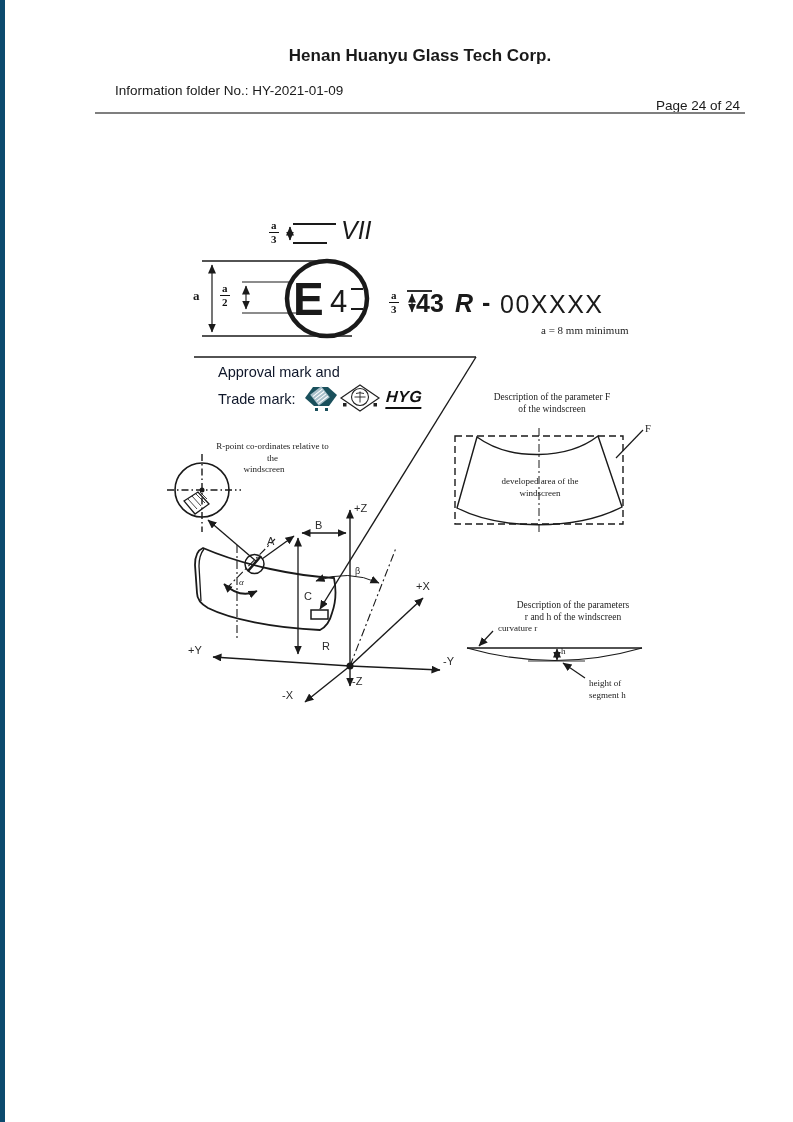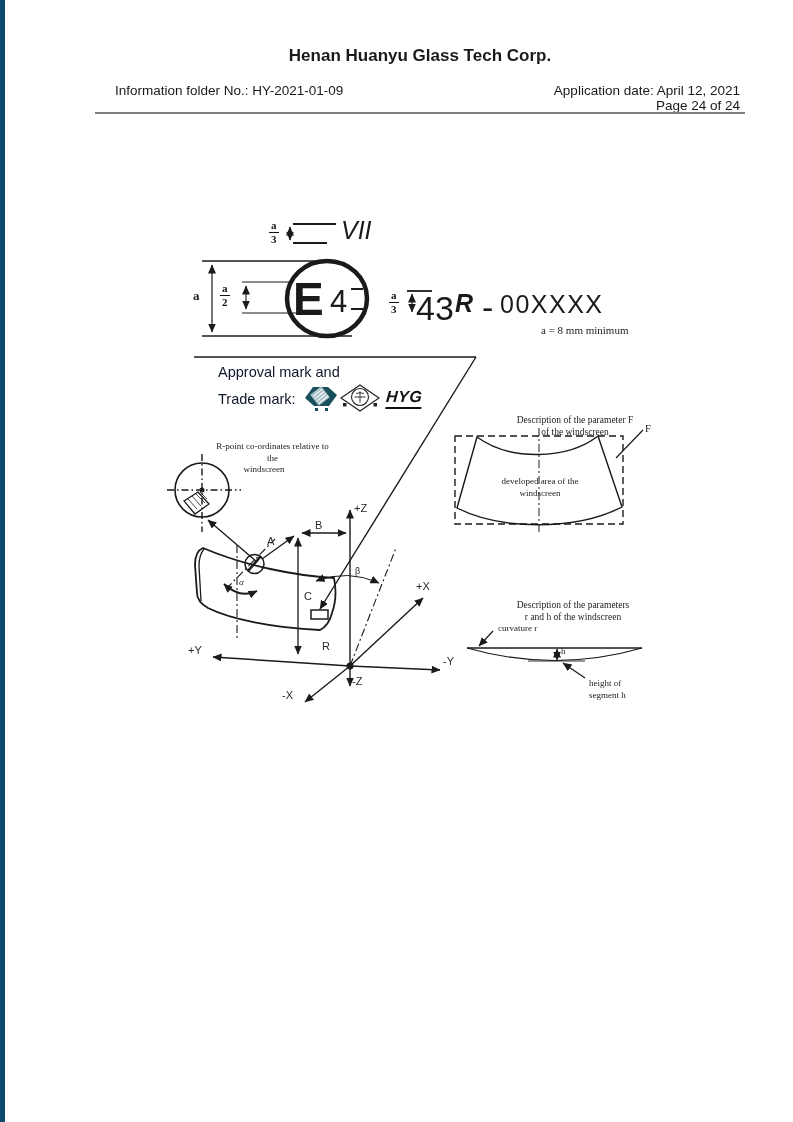--- a/index.html
+++ b/index.html
@@ -12,42 +12,41 @@
   .hdr-title{font-weight:bold;font-size:17px;}
   .hdr-info{font-size:13.5px;}
   .rule{position:absolute;left:90px;top:112px;width:650px;height:2px;background:#7f7f7f;}
   .frac{position:absolute;display:flex;flex-direction:column;align-items:center;
         font-family:"Liberation Serif",serif;font-weight:bold;font-size:11px;line-height:1;color:#111;}
   .fr-num{border-bottom:1.4px solid #111;padding:0 2px 1px 2px;}
   .fr-den{padding-top:1px;}
   .vii{font-size:25px;font-weight:normal;font-style:italic;line-height:1;}
   .big-e{font-size:46px;font-weight:bold;line-height:1;letter-spacing:-1px;}
   .big-4{font-size:31px;line-height:1;}
-  .reg-bold{font-size:34px;font-weight:normal;line-height:1;}
+  .reg-bold{font-size:25px;font-weight:bold;line-height:1;}
   .reg-it{font-size:25px;font-weight:bold;font-style:italic;line-height:1;}
   .reg-serial{font-size:25px;line-height:1;letter-spacing:1.5px;}
   .note{font-size:11px;}
   .appr{font-size:14.5px;color:#0f172a;}
   .hyg{font-size:16px;font-weight:bold;font-style:italic;letter-spacing:0.5px;
        border-bottom:2.5px solid #111;padding-bottom:1px;transform:skewX(-4deg);color:#111;}
   .dlabel{font-size:11px;color:#2a2a2a;}
   .slabel{font-size:9px;color:#2a2a2a;}
   .stitle{font-size:9.5px;line-height:1.25;color:#222;}
   .stext{font-size:9px;line-height:1.3;color:#222;}
   .dim-a{font-family:"Liberation Serif",serif;font-weight:bold;font-size:13px;}
   svg.art{position:absolute;left:0;top:0;}
 </style>
 </head>
 <body>
 
 <div class="page">
 
   <div class="t hdr-title center" style="left:90px;top:46px;width:650px;">Henan Huanyu Glass Tech Corp.</div>
   <div class="t hdr-info" style="left:110px;top:83px;">Information folder No.: HY-2021-01-09</div>
-  <div class="t hdr-info right" style="left:450px;top:83px;width:285px;">Application date: April 12, 2021</div>
   <div class="t hdr-info right" style="left:450px;top:98px;width:285px;">Page 24 of 24</div>
   <div class="rule"></div>
 
   <svg class="art" width="793" height="1122" viewBox="0 0 793 1122">
     <defs>
       <marker id="ah" markerWidth="11" markerHeight="9" refX="8.5" refY="4" orient="auto-start-reverse" markerUnits="userSpaceOnUse">
         <path d="M0,0 L9,4 L0,8 Z" fill="#1a1a1a"></path>
       </marker>
     </defs>
 
@@ -201,21 +200,21 @@
   <div class="t dlabel" style="left:277px;top:689px;">-X</div>
   <div class="t dlabel" style="left:183px;top:644px;">+Y</div>
   <div class="t dlabel" style="left:438px;top:655px;">-Y</div>
   <div class="t dlabel" style="left:262px;top:535px;">A</div>
   <div class="t dlabel" style="left:310px;top:519px;">B</div>
   <div class="t dlabel" style="left:299px;top:590px;">C</div>
   <div class="t dlabel" style="left:317px;top:640px;">R</div>
   <div class="t slabel" style="left:350px;top:566px;">β</div>
   <div class="t slabel serif" style="left:234px;top:577px;font-style:italic;">α</div>
 
-  <div class="t stitle center serif" style="left:480px;top:392px;width:180px;margin-top:23px;">
+  <div class="t stitle center serif" style="left:457px;top:392px;width:180px;">
     <span style="display:block;">Description of the parameter F</span>
     <span style="display:block;">of the windscreen</span>
   </div>
   <div class="t stext center serif" style="left:473px;top:476px;width:124px;">
     <span style="display:block;">developed area of the</span>
     <span style="display:block;">windscreen</span>
   </div>
   <div class="t serif" style="left:640px;top:423px;font-size:10.5px;">F</div>
 
   <div class="t stitle center serif" style="left:478px;top:600px;width:180px;">

